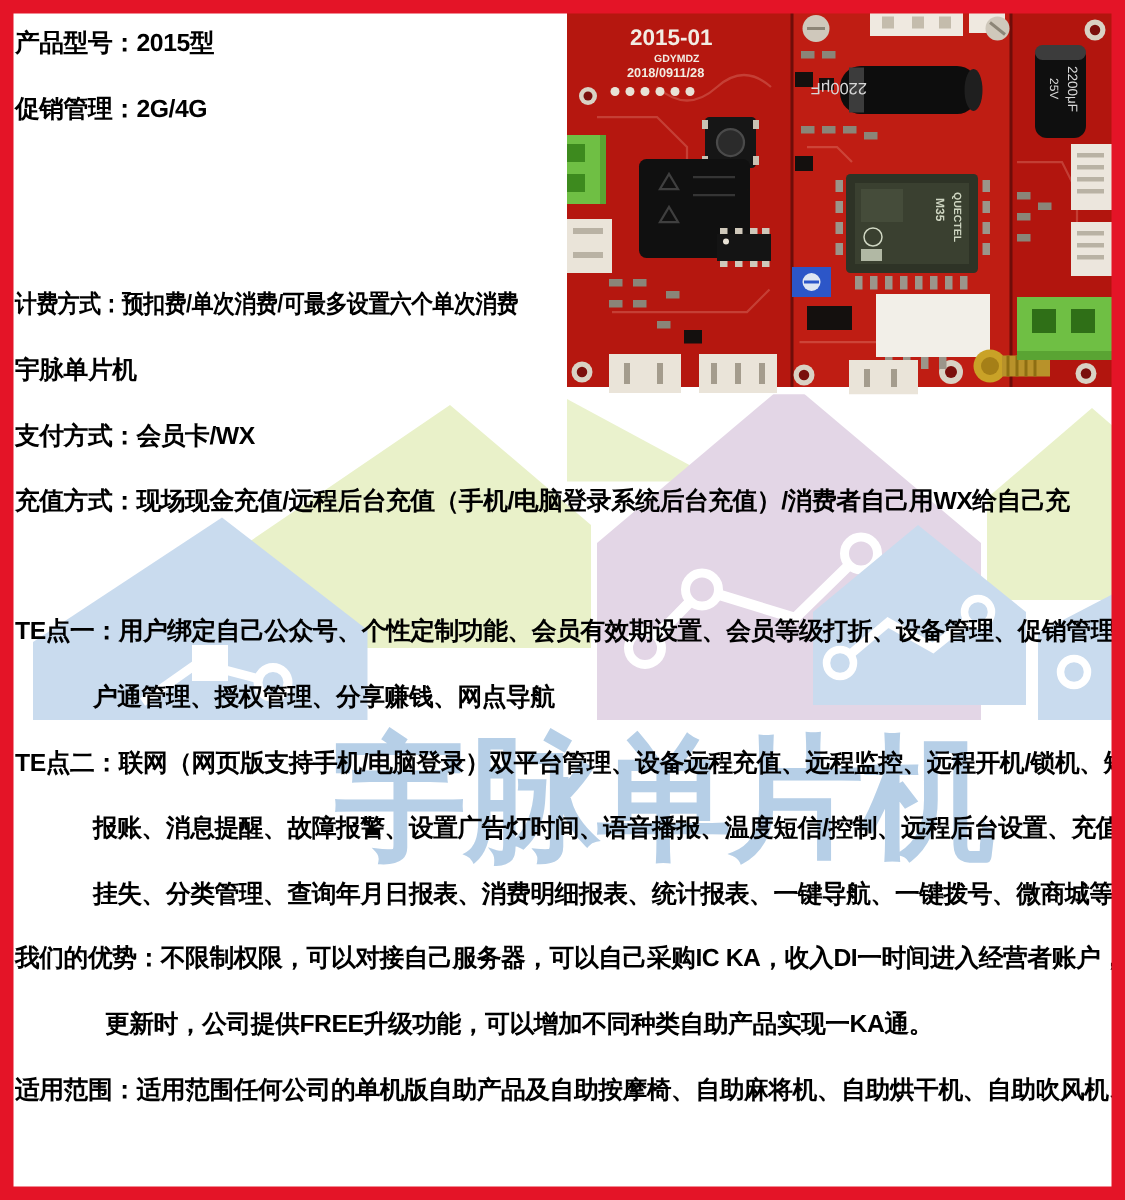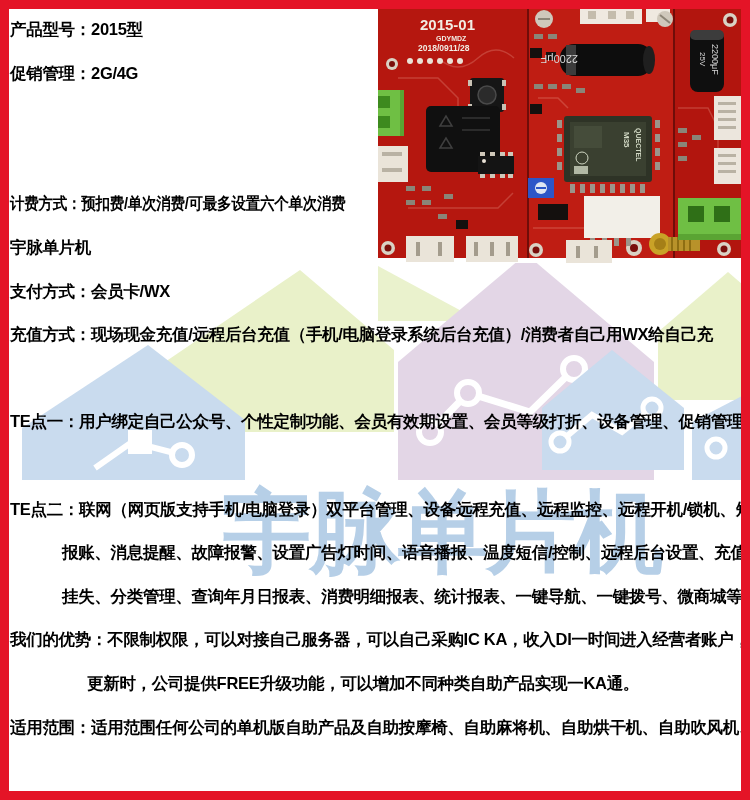--- a/index.html
+++ b/index.html
@@ -65,25 +65,26 @@
 </svg>
 
 <div class="spec">
   <div class="ln" style="top:20px;left:10px">产品型号：2015型</div>
   <div class="ln" style="top:64px;left:10px">促销管理：2G/4G</div>
   <div class="ln squeeze" style="top:194px;left:10px">计费方式：预扣费/单次消费/可最多设置六个单次消费</div>
   <div class="ln" style="top:238px;left:10px">宇脉单片机</div>
   <div class="ln" style="top:325px;left:10px">充值方式：现场现金充值/远程后台充值（手机/电脑登录系统后台充值）/消费者自己用WX给自己充</div>
   <div class="ln" style="top:282px;left:10px">支付方式：会员卡/WX</div>
   <div class="ln" style="top:412px;left:10px">TE点一：用户绑定自己公众号、个性定制功能、会员有效期设置、会员等级打折、设备管理、促销管理、商</div>
+  <div class="ln" style="top:456px;left:62px">户通管理、授权管理、分享赚钱、网点导航</div>
   <div class="ln" style="top:500px;left:10px">TE点二：联网（网页版支持手机/电脑登录）双平台管理、设备远程充值、远程监控、远程开机/锁机、短信</div>
   <div class="ln" style="top:543px;left:62px">报账、消息提醒、故障报警、设置广告灯时间、语音播报、温度短信/控制、远程后台设置、充值、</div>
   <div class="ln" style="top:587px;left:62px">挂失、分类管理、查询年月日报表、消费明细报表、统计报表、一键导航、一键拨号、微商城等。</div>
   <div class="ln" style="top:630px;left:10px">我们的优势：不限制权限，可以对接自己服务器，可以自己采购IC KA，收入DI一时间进入经营者账户，系统</div>
-  <div class="ln" style="top:674px;left:87px">更新时，公司提供FREE升级功能，可以增加不同种类自助产品实现一KA通。</div>
+  <div class="ln" style="top:674px;left:70px">更新时，公司提供FREE升级功能，可以增加不同种类自助产品实现一KA通。</div>
   <div class="ln" style="top:718px;left:10px">适用范围：适用范围任何公司的单机版自助产品及自助按摩椅、自助麻将机、自助烘干机、自助吹风机、自助</div>
 </div>
 
 <svg class="pcb" width="364" height="255" viewBox="0 0 364 255">
 
   <rect x="0" y="0" width="150" height="252" fill="#b5170f"></rect>
   <rect x="150" y="0" width="146" height="252" fill="#bf1d13"></rect>
   <rect x="296" y="0" width="68" height="252" fill="#b2150e"></rect>
   <line x1="150" y1="0" x2="150" y2="252" stroke="#6f0d09" stroke-width="2"></line>
   <line x1="296" y1="0" x2="296" y2="252" stroke="#6f0d09" stroke-width="2"></line>

